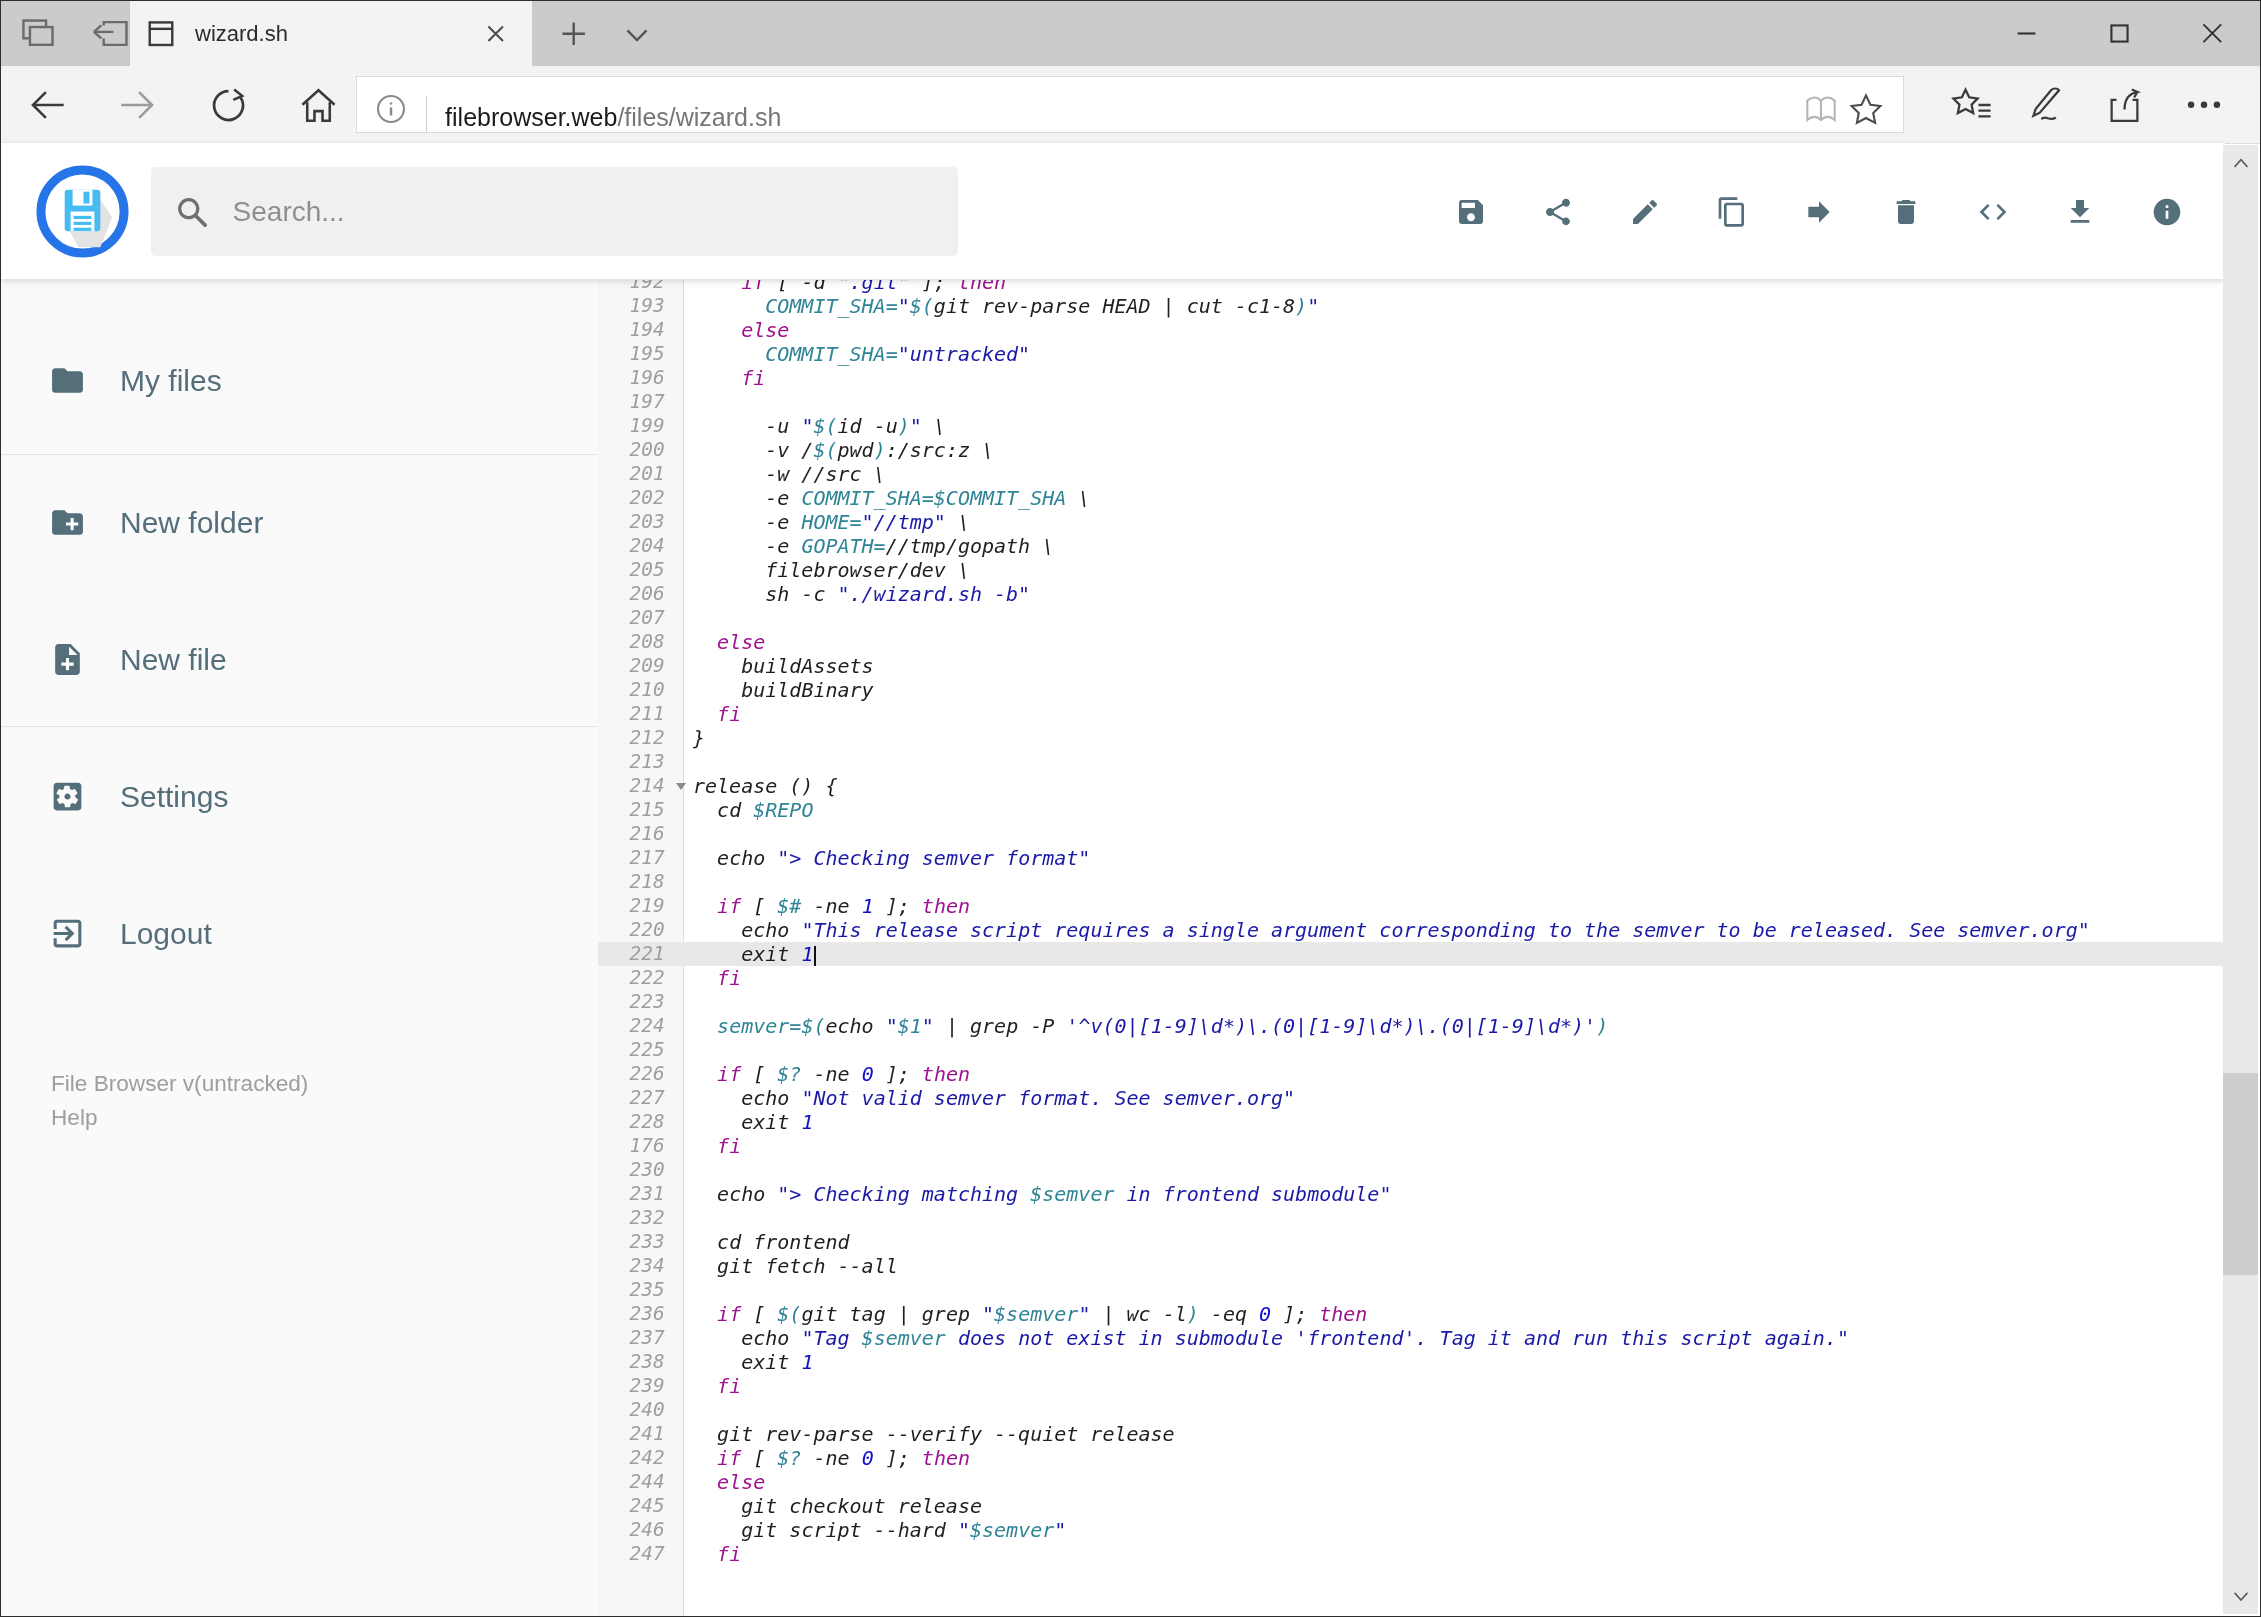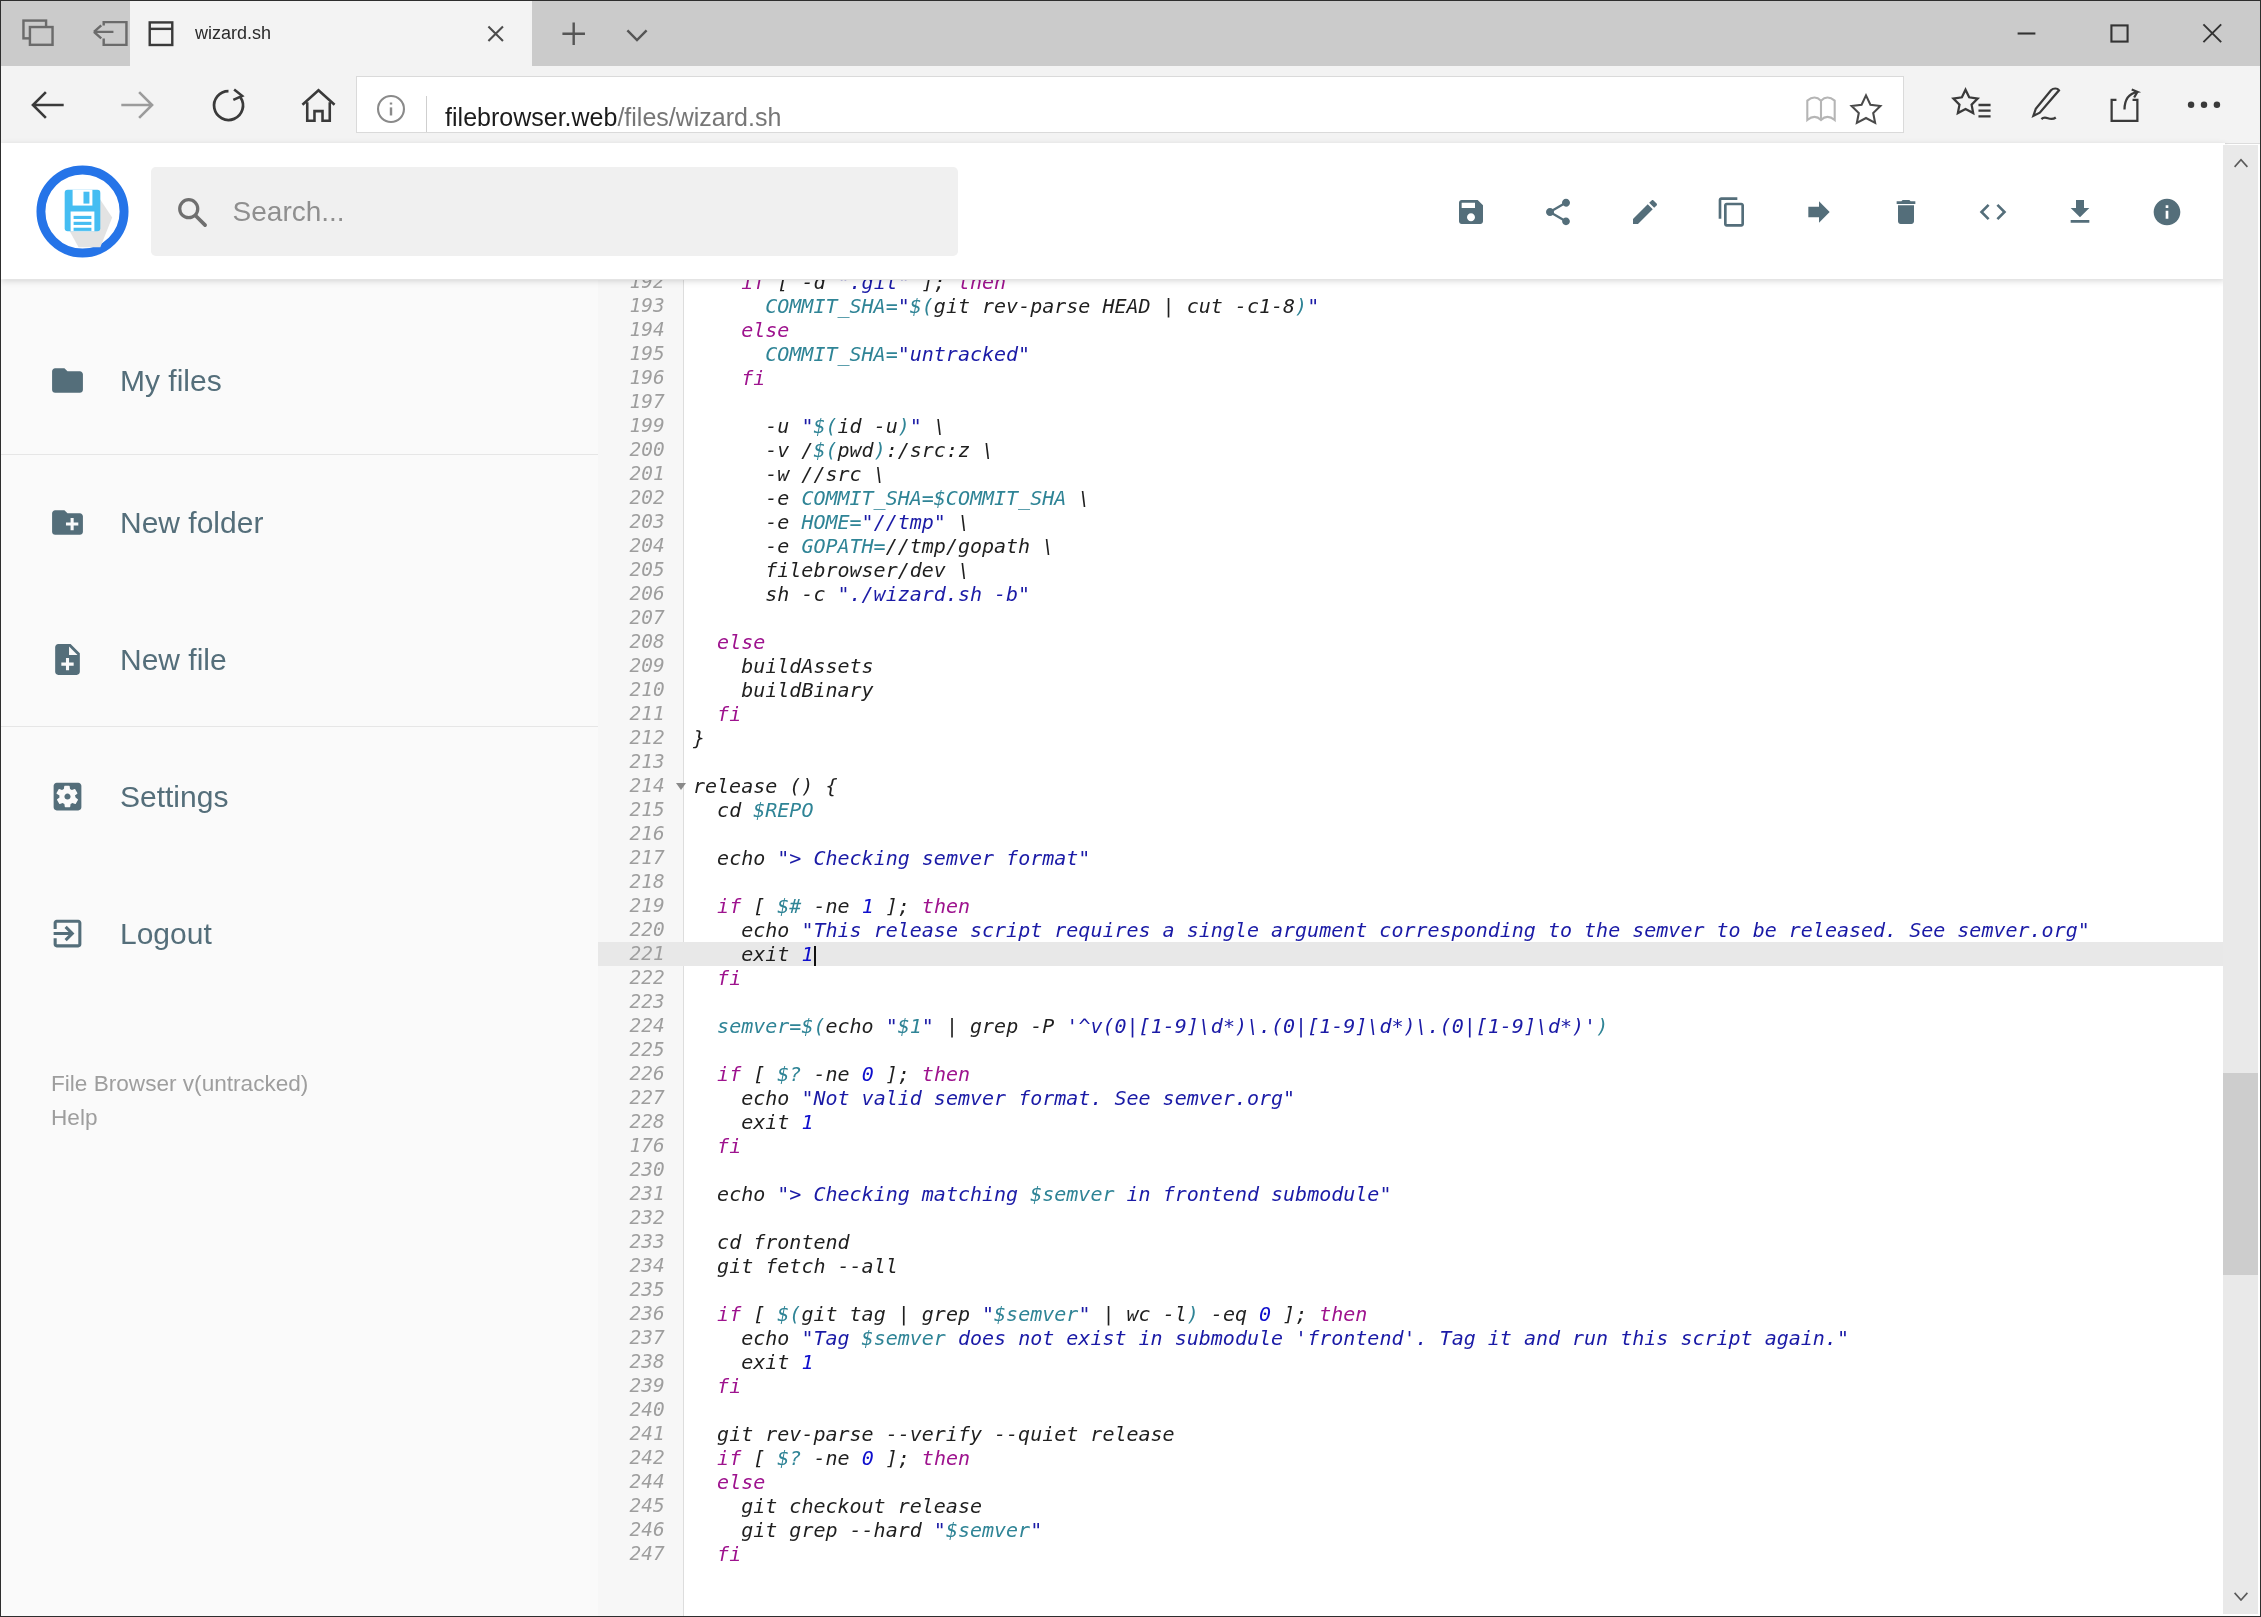--- a/index.html
+++ b/index.html
@@ -3,21 +3,21 @@
 <meta charset="utf-8">
 <style>
   html,body{margin:0;padding:0;background:#555;}
   *{box-sizing:border-box;}
   .window{position:relative;width:2261px;height:1617px;background:#fff;border:1.6px solid #2e2e2e;overflow:hidden;
           font-family:"Liberation Sans","DejaVu Sans",sans-serif;}
   
   .tabbar{position:absolute;left:0;top:0;width:100%;height:65px;background:#cbcbcb;}
   .tabtool{position:absolute;top:11.3px;width:52px;height:42px;display:flex;align-items:center;justify-content:center;cursor:pointer;}
   .tab{position:absolute;left:129px;top:0;width:402px;height:65px;background:#f3f3f3;display:flex;align-items:center;padding:0 18px;}
-  .tab-title{font-size:18px;color:#2b2b2b;margin-left:21px;flex:1;}
+  .tab-title{font-size:22px;color:#2b2b2b;margin-left:21px;flex:1;}
   .tab-close{width:37px;height:37px;display:flex;align-items:center;justify-content:center;}
   .newtab{position:absolute;left:547px;top:13px;width:52px;height:39px;display:flex;align-items:center;justify-content:center;}
   .tabchev{position:absolute;left:612px;top:18px;width:48px;height:32px;display:flex;align-items:center;justify-content:center;}
   .winbtn{position:absolute;top:0;width:93px;height:65px;display:flex;align-items:center;justify-content:center;}
   
   .navbar{position:absolute;left:0;top:65px;width:100%;height:78px;background:#f3f3f3;border-bottom:0.8px solid #dcdcdc;}
   .navbtn{position:absolute;top:18px;width:57px;height:42px;display:flex;align-items:center;justify-content:center;}
   .urlbar{position:absolute;left:355px;top:9.7px;width:1548px;height:57px;background:#fff;border:0.8px solid #dadada;display:flex;align-items:flex-end;padding:0 14.5px 0 11.3px;}
   .url-div{width:0.8px;height:36px;background:#cfcfcf;margin:0 18px 0 13px;}
   .url-text{font-size:25px;flex:1;white-space:nowrap;overflow:hidden;}
@@ -375,21 +375,21 @@
           <div class="row"><span class="ln">235</span><span class="codeline"></span></div>
           <div class="row"><span class="ln">236</span><span class="codeline"><span>  </span><span class="tk-k">if</span><span class="tk-p"> [ </span><span class="tk-v">$(</span><span class="tk-p">git tag | grep </span><span class="tk-s">"</span><span class="tk-v">$semver</span><span class="tk-s">"</span><span class="tk-p"> | wc -l</span><span class="tk-v">)</span><span class="tk-p"> -eq </span><span class="tk-n">0</span><span class="tk-p"> ]; </span><span class="tk-k">then</span></span></div>
           <div class="row"><span class="ln">237</span><span class="codeline"><span>    </span><span class="tk-p">echo </span><span class="tk-s">"Tag </span><span class="tk-v">$semver</span><span class="tk-s"> does not exist in submodule 'frontend'. Tag it and run this script again."</span></span></div>
           <div class="row"><span class="ln">238</span><span class="codeline"><span>    </span><span class="tk-p">exit </span><span class="tk-n">1</span></span></div>
           <div class="row"><span class="ln">239</span><span class="codeline"><span>  </span><span class="tk-k">fi</span></span></div>
           <div class="row"><span class="ln">240</span><span class="codeline"></span></div>
           <div class="row"><span class="ln">241</span><span class="codeline"><span>  </span><span class="tk-p">git rev-parse --verify --quiet release</span></span></div>
           <div class="row"><span class="ln">242</span><span class="codeline"><span>  </span><span class="tk-k">if</span><span class="tk-p"> [ </span><span class="tk-v">$?</span><span class="tk-p"> -ne </span><span class="tk-n">0</span><span class="tk-p"> ]; </span><span class="tk-k">then</span></span></div>
           <div class="row"><span class="ln">244</span><span class="codeline"><span>  </span><span class="tk-k">else</span></span></div>
           <div class="row"><span class="ln">245</span><span class="codeline"><span>    </span><span class="tk-p">git checkout release</span></span></div>
-          <div class="row"><span class="ln">246</span><span class="codeline"><span>    </span><span class="tk-p">git grep --hard </span><span class="tk-s">"</span><span class="tk-v">$semver</span><span class="tk-s">"</span></span></div>
+          <div class="row"><span class="ln">246</span><span class="codeline"><span>    </span><span class="tk-p">git script --hard </span><span class="tk-s">"</span><span class="tk-v">$semver</span><span class="tk-s">"</span></span></div>
           <div class="row"><span class="ln">247</span><span class="codeline"><span>  </span><span class="tk-k">fi</span></span></div>
         </div>
     </div>
   </div>
 
   <div class="vscroll">
     <div class="varrow" style="top:0">
       <svg width="16" height="9.7" viewBox="0 0 20 12">
           <path d="M2 11 L10 2 L18 11" fill="none" stroke="#5a5a5a" stroke-width="2"></path>
         </svg>

